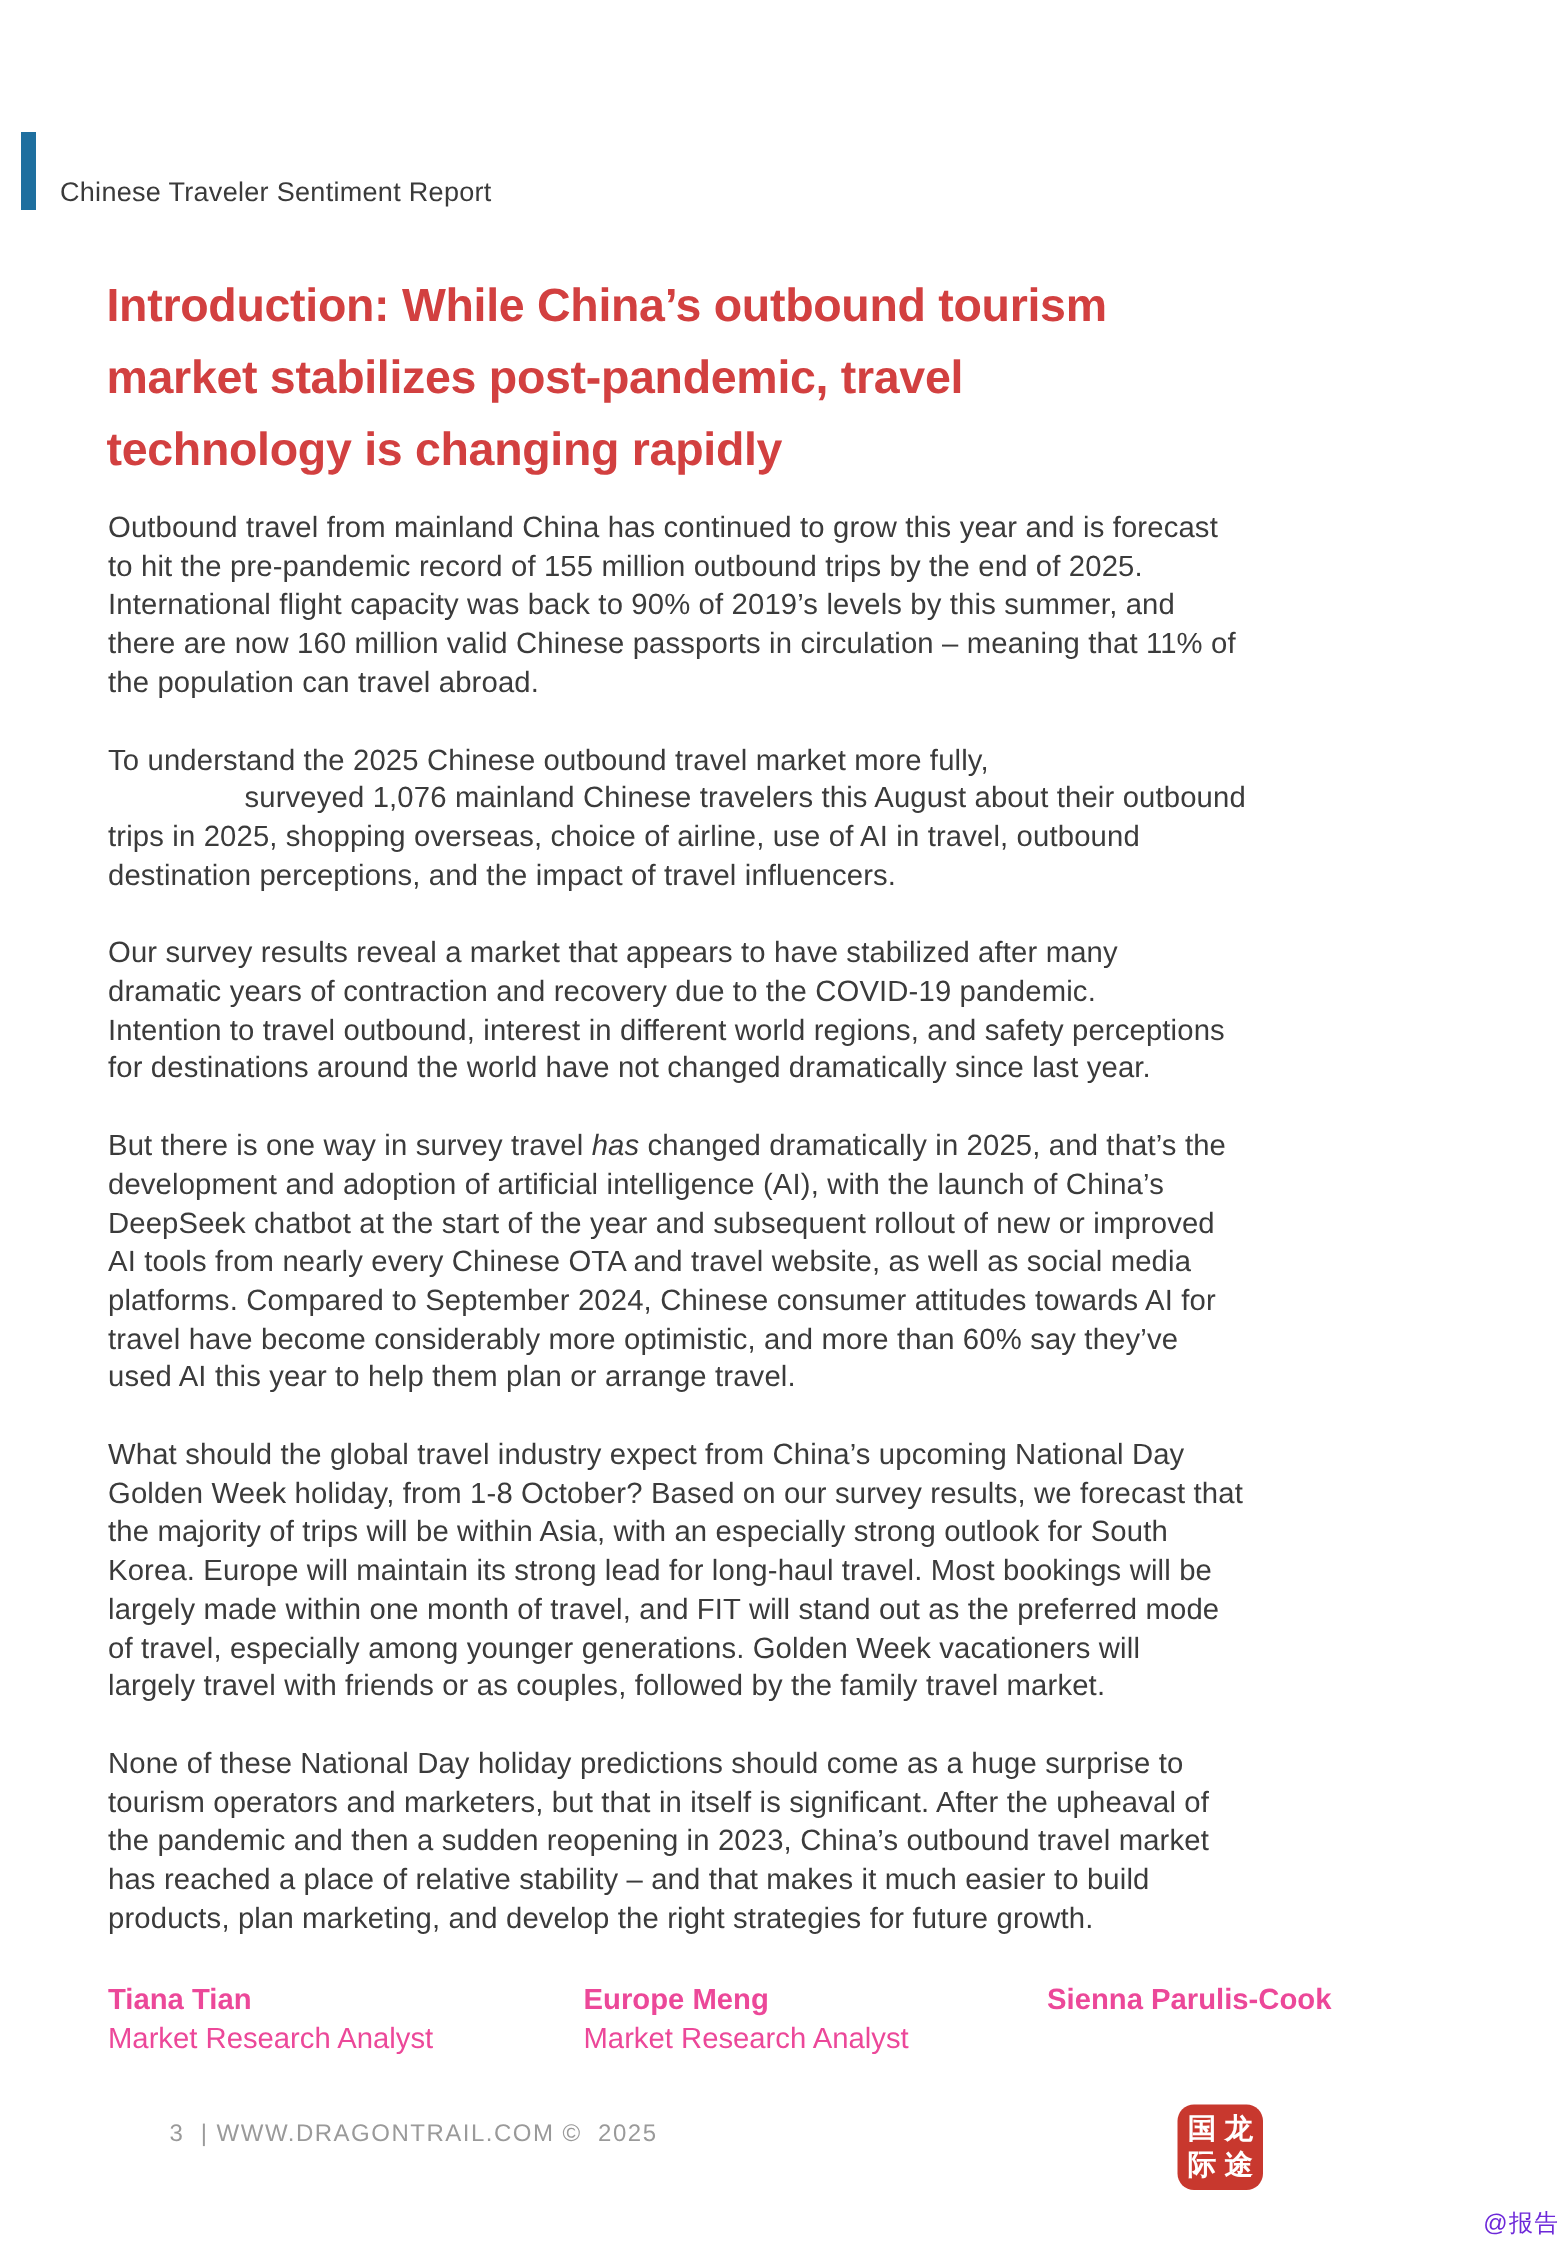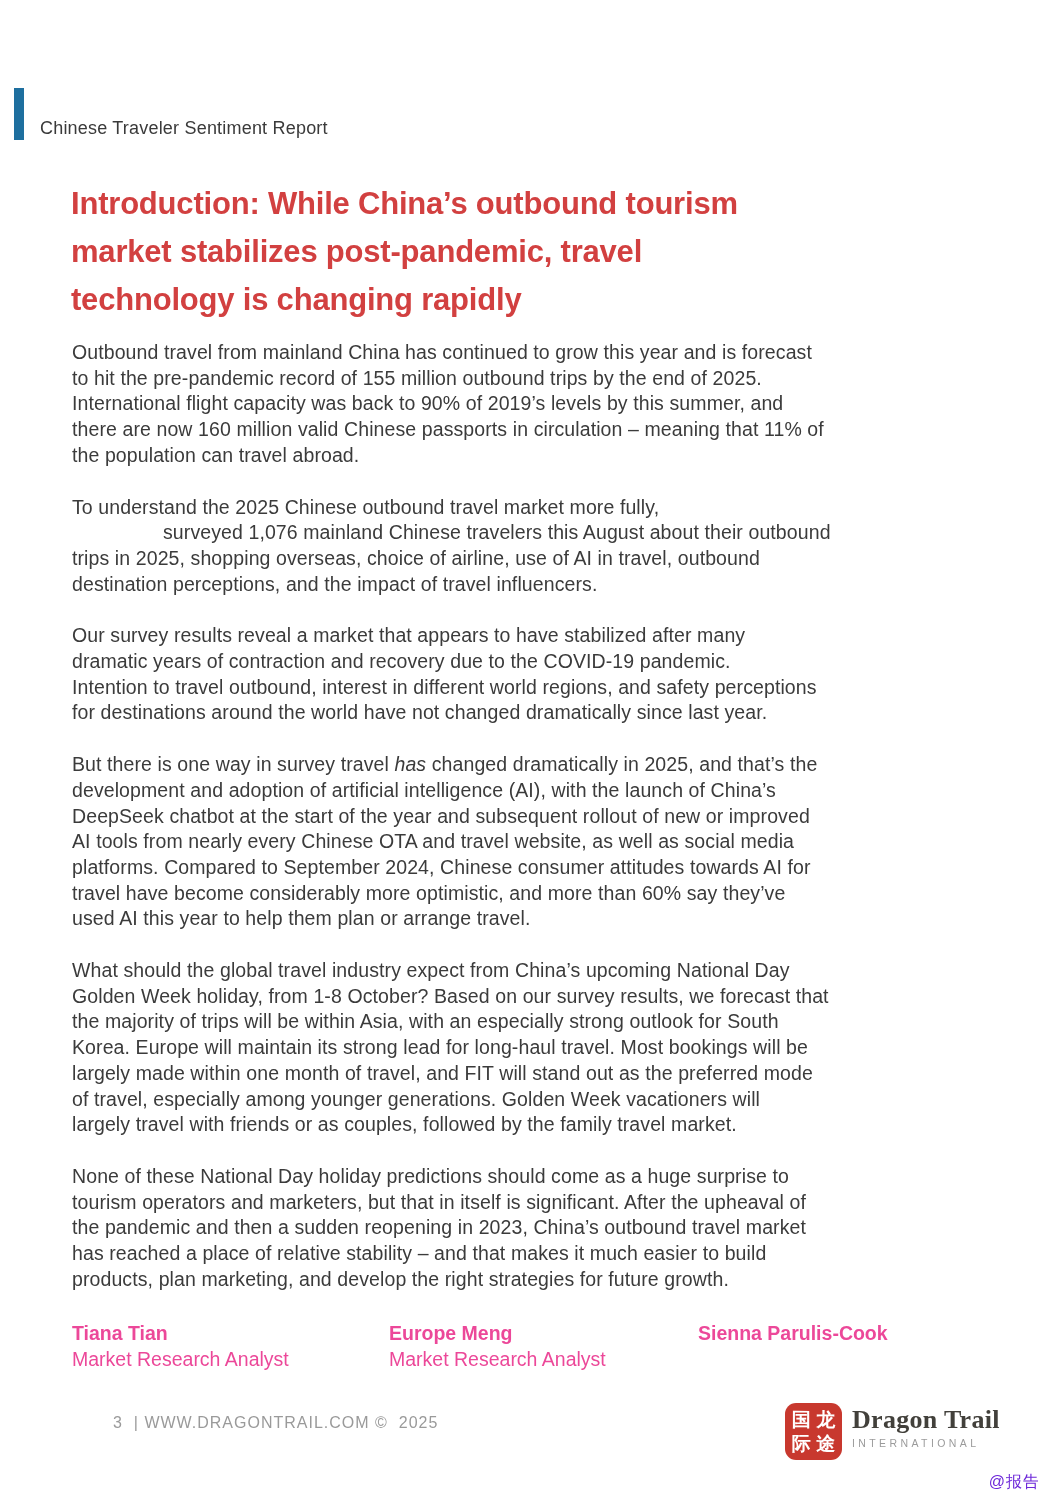--- a/index.html
+++ b/index.html
@@ -130,21 +130,17 @@
 
   <div class="footer-info">3  | WWW.DRAGONTRAIL.COM ©  2025</div>
 
   <div class="logo">
     <div class="seal">
         <span>国</span>
         <span>龙</span>
         <span>际</span>
         <span>途</span>
       </div>
-    <div class="logo-text">
-      <div class="logo-name">Dragon Trail</div>
-      <div class="logo-sub">INTERNATIONAL</div>
-    </div>
   </div>
 
   <div class="watermark">@报告派</div>
 
 </div>
 
 </body></html>

